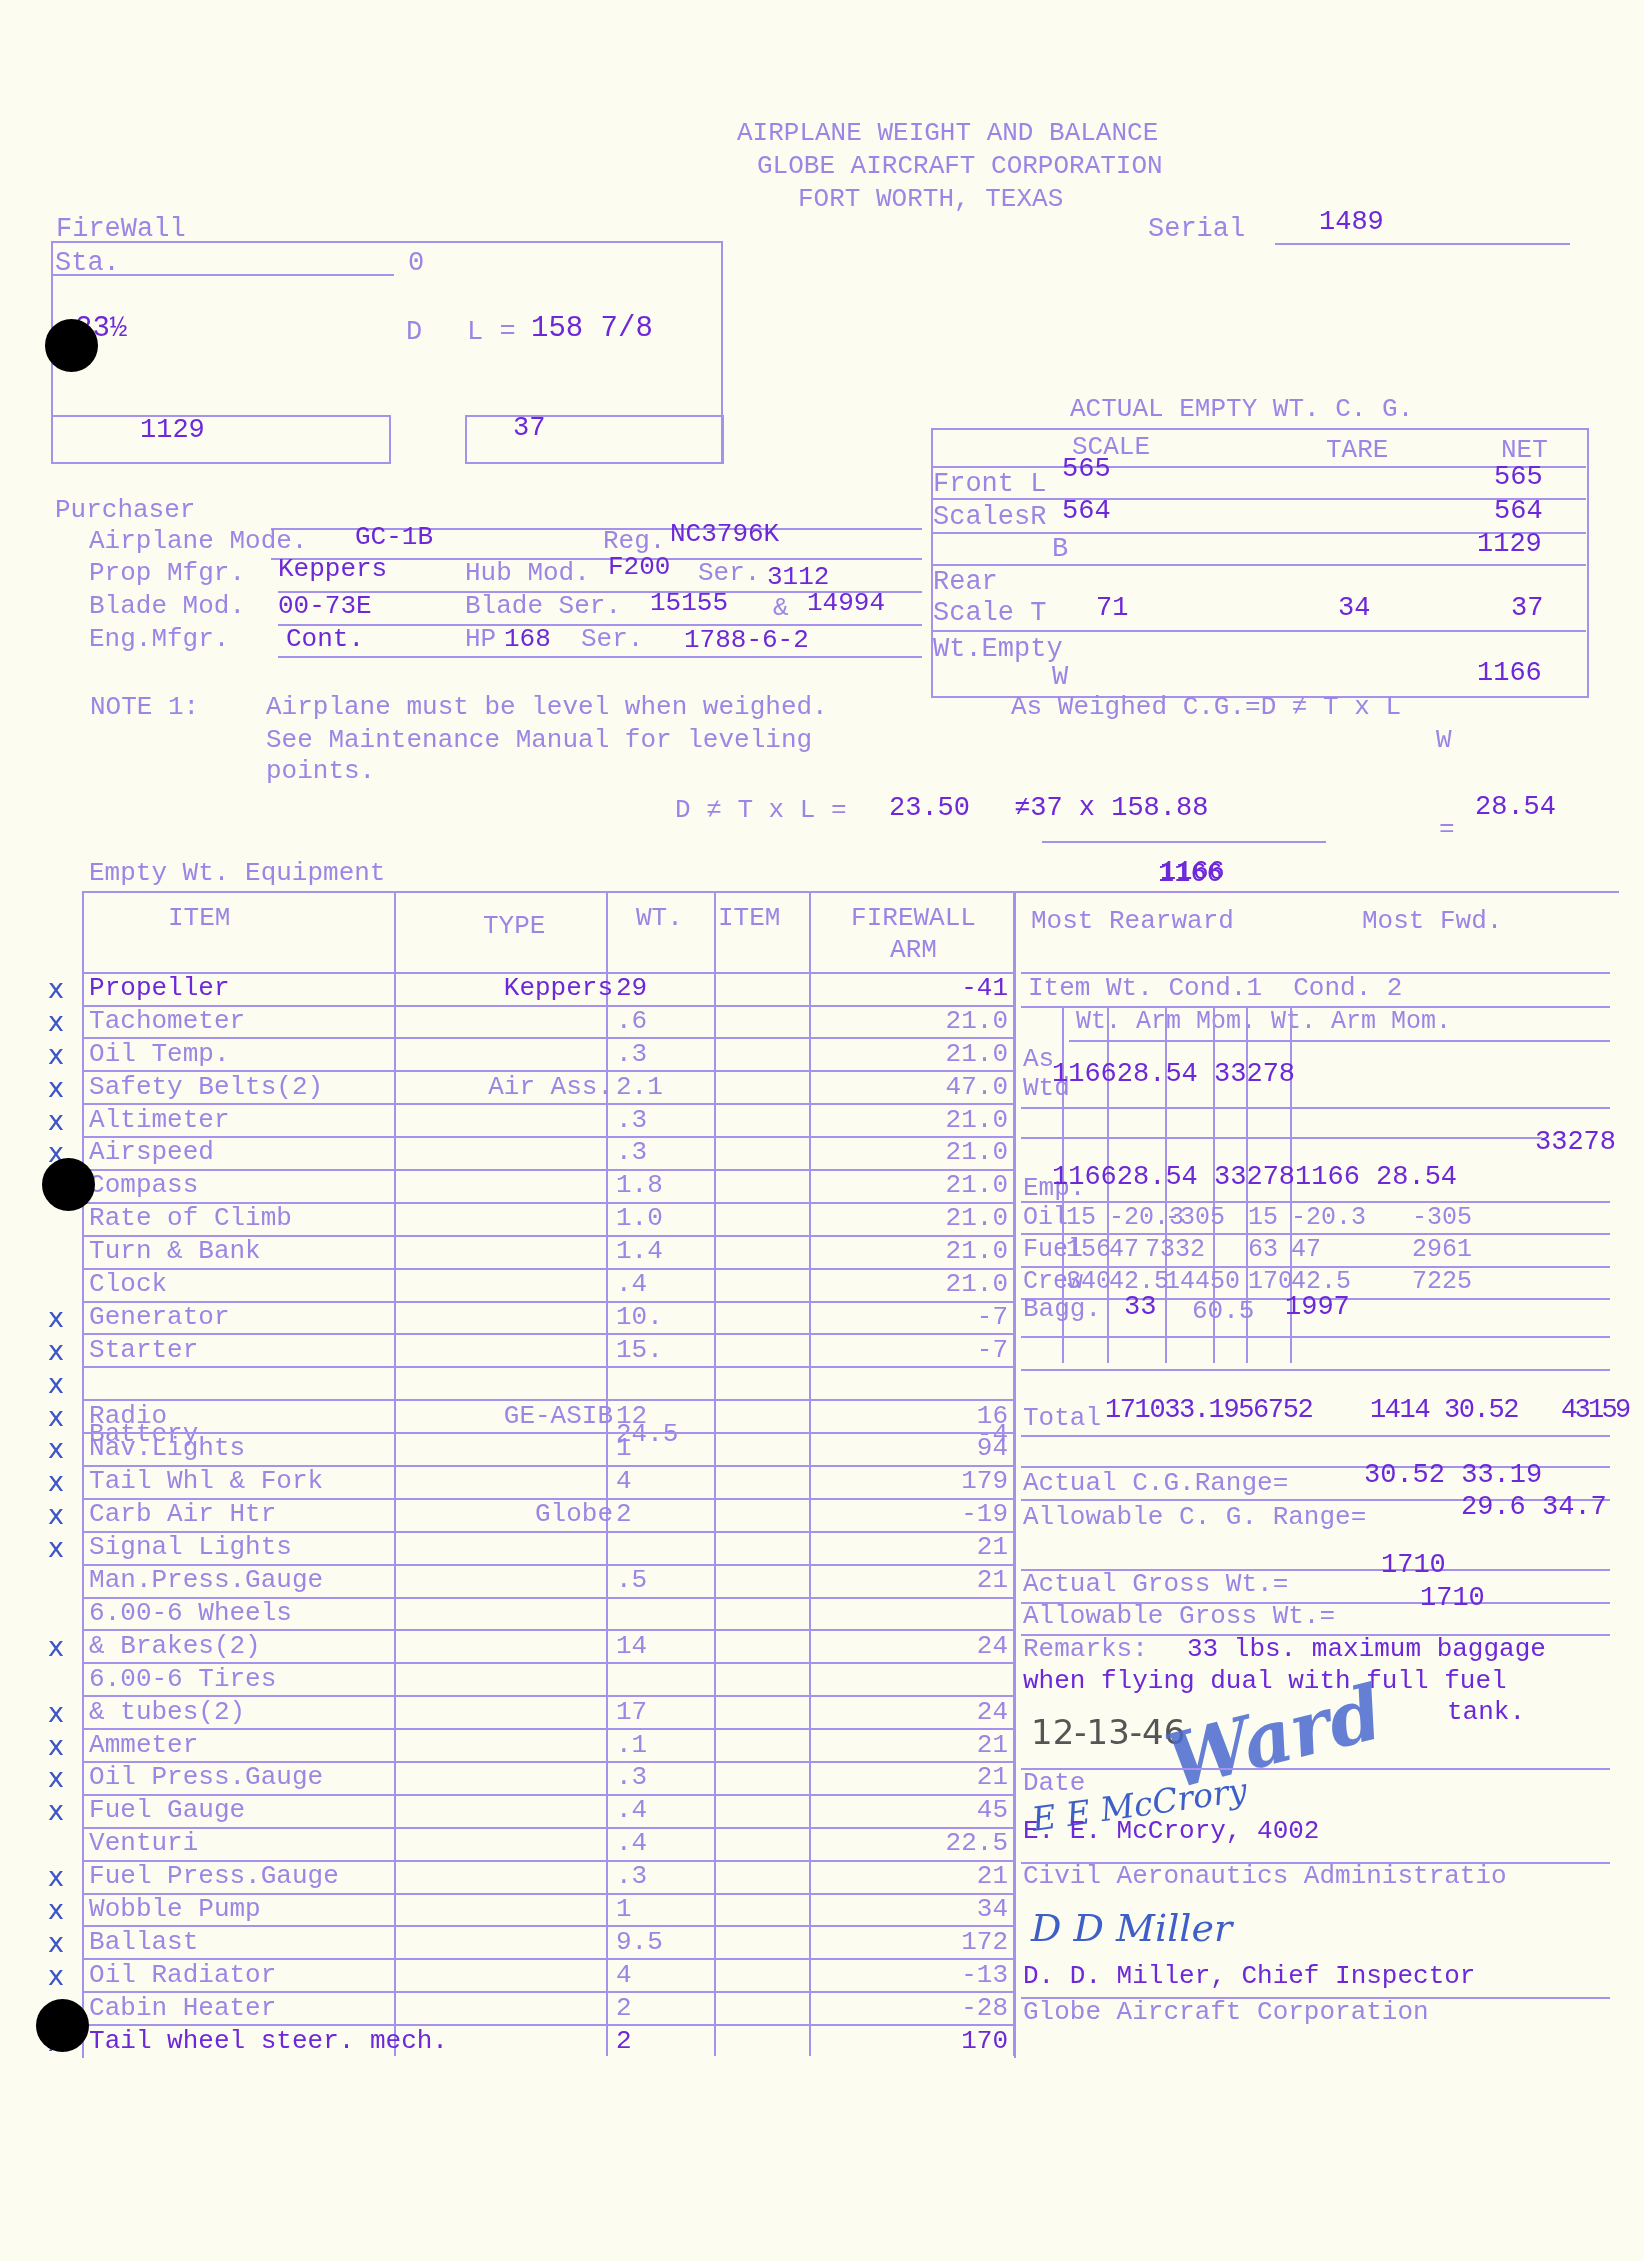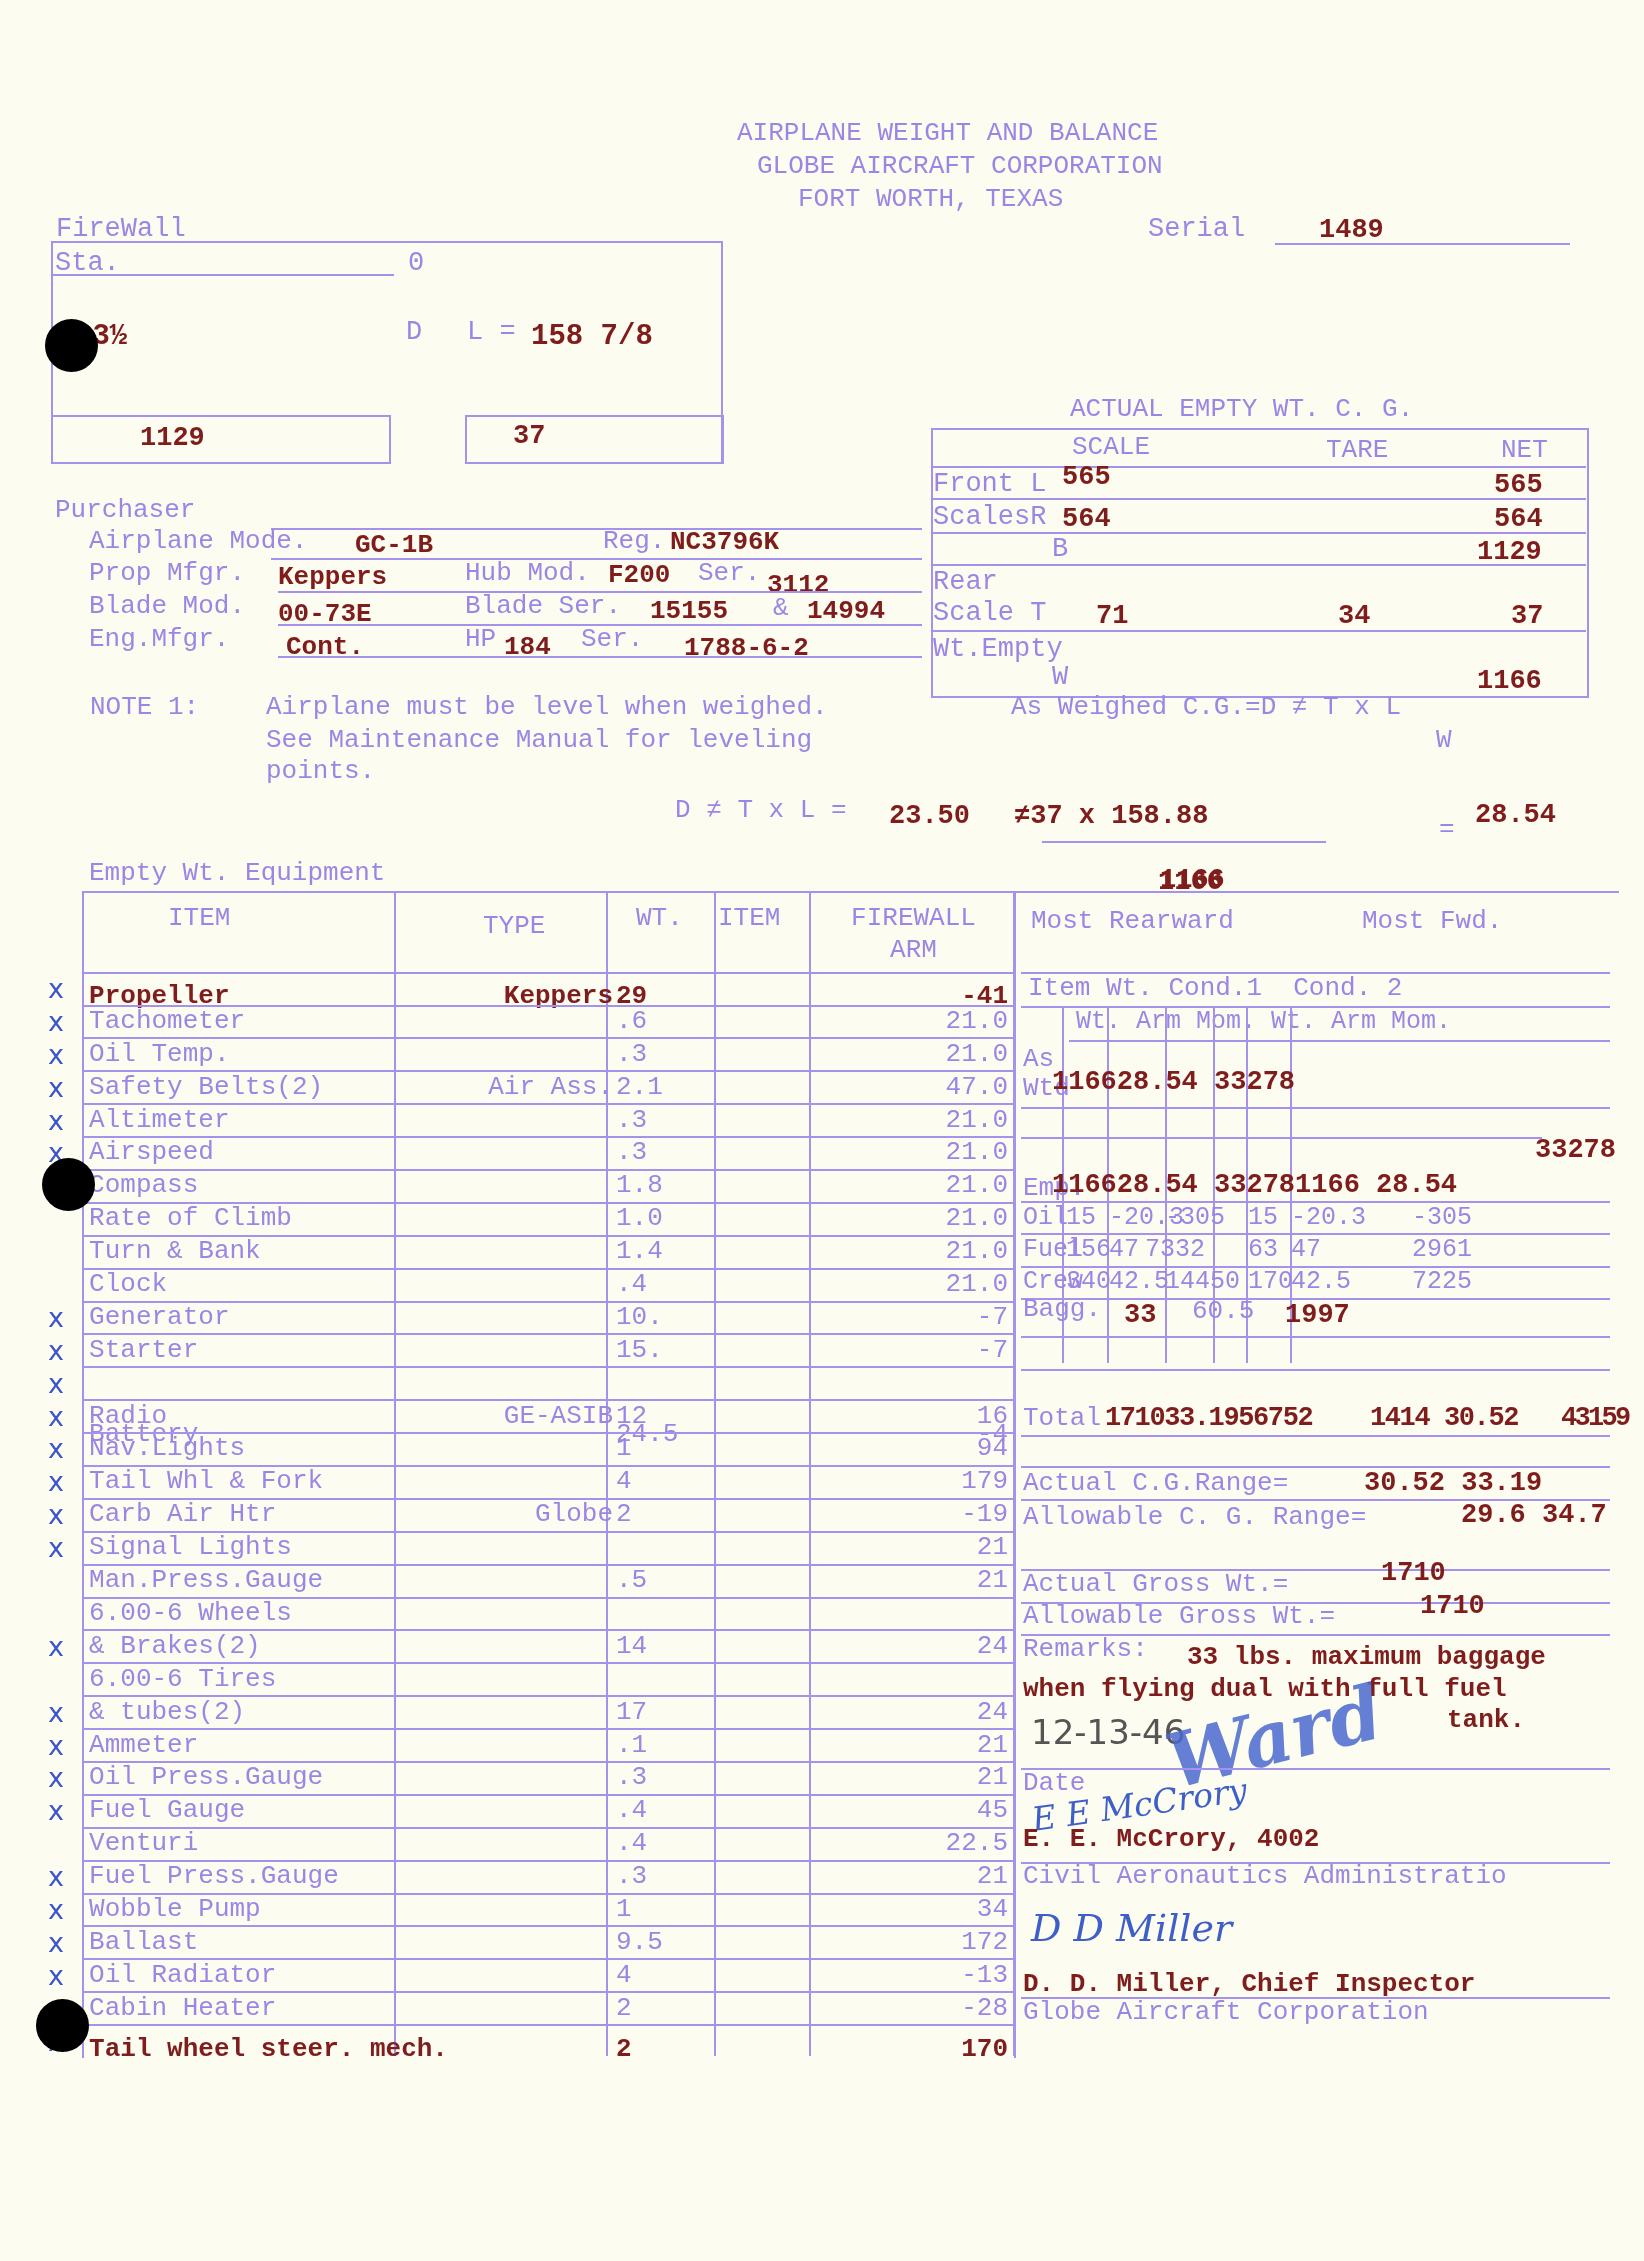--- a/index.html
+++ b/index.html
@@ -1,19 +1,19 @@
 <!DOCTYPE html>
 <html style="font-size:11px"><head>
 <meta charset="utf-8">
 <style>
   html,body{margin:0;padding:0;}
   body{width:1645px;height:2261px;background:#fdfcf0;position:relative;overflow:hidden;
        font-family:"Liberation Mono","DejaVu Sans Mono",monospace;}
   .p{color:#9b86e6;}            
-  .t{color:#7f1d1d;font-weight:bold;margin-top:8px;} 
+  .t{color:#6d28d9;font-weight:normal;} 
   .abs{position:absolute;white-space:pre;}
   .box{position:absolute;border:2.1px solid #a592ec;}
   .hl{position:absolute;height:0;border-top:2.1px solid #a592ec;}
   .vl{position:absolute;width:0;border-left:2.1px solid #a592ec;}
   .hole{position:absolute;width:53px;height:53px;border-radius:50%;background:#000;}
   .f38{font-size:26px;}
   .f40{font-size:27px;}
   .f42{font-size:29px;}
   .f36{font-size:25px;}
   .hand{font-family:"DejaVu Serif",serif;font-style:italic;color:#3f5fc8;}
@@ -102,21 +102,21 @@
 <div class="abs t f38" style="left:278px;top:591px;">00-73E</div>
 <div class="abs p f38" style="left:465px;top:591px;">Blade Ser.</div>
 <div class="abs t f38" style="left:650px;top:588px;">15155</div>
 <div class="abs p f38" style="left:773px;top:593px;">&amp;</div>
 <div class="abs t f38" style="left:807px;top:588px;">14994</div>
 <div class="hl" style="left:278px;top:624px;width:644px;"></div>
 
 <div class="abs p f38" style="left:89px;top:624px;">Eng.Mfgr.</div>
 <div class="abs t f38" style="left:286px;top:624px;">Cont.</div>
 <div class="abs p f38" style="left:465px;top:624px;">HP</div>
-<div class="abs t f38" style="left:504px;top:624px;">184</div>
+<div class="abs t f38" style="left:504px;top:624px;">168</div>
 <div class="abs p f38" style="left:581px;top:624px;">Ser.</div>
 <div class="abs t f38" style="left:684px;top:625px;">1788-6-2</div>
 <div class="hl" style="left:278px;top:656px;width:644px;"></div>
 
 <div class="abs p f38" style="left:90px;top:692px;">NOTE 1:</div>
 <div class="abs p f38" style="left:266px;top:692px;">Airplane must be level when weighed.</div>
 <div class="abs p f38" style="left:266px;top:725px;">See Maintenance Manual for leveling</div>
 <div class="abs p f38" style="left:266px;top:756px;">points.</div>
 <div class="abs p f38" style="left:1011px;top:692px;">As Weighed C.G.=D ≠ T x L</div>
 <div class="abs p f38" style="left:1436px;top:725px;">W</div>

